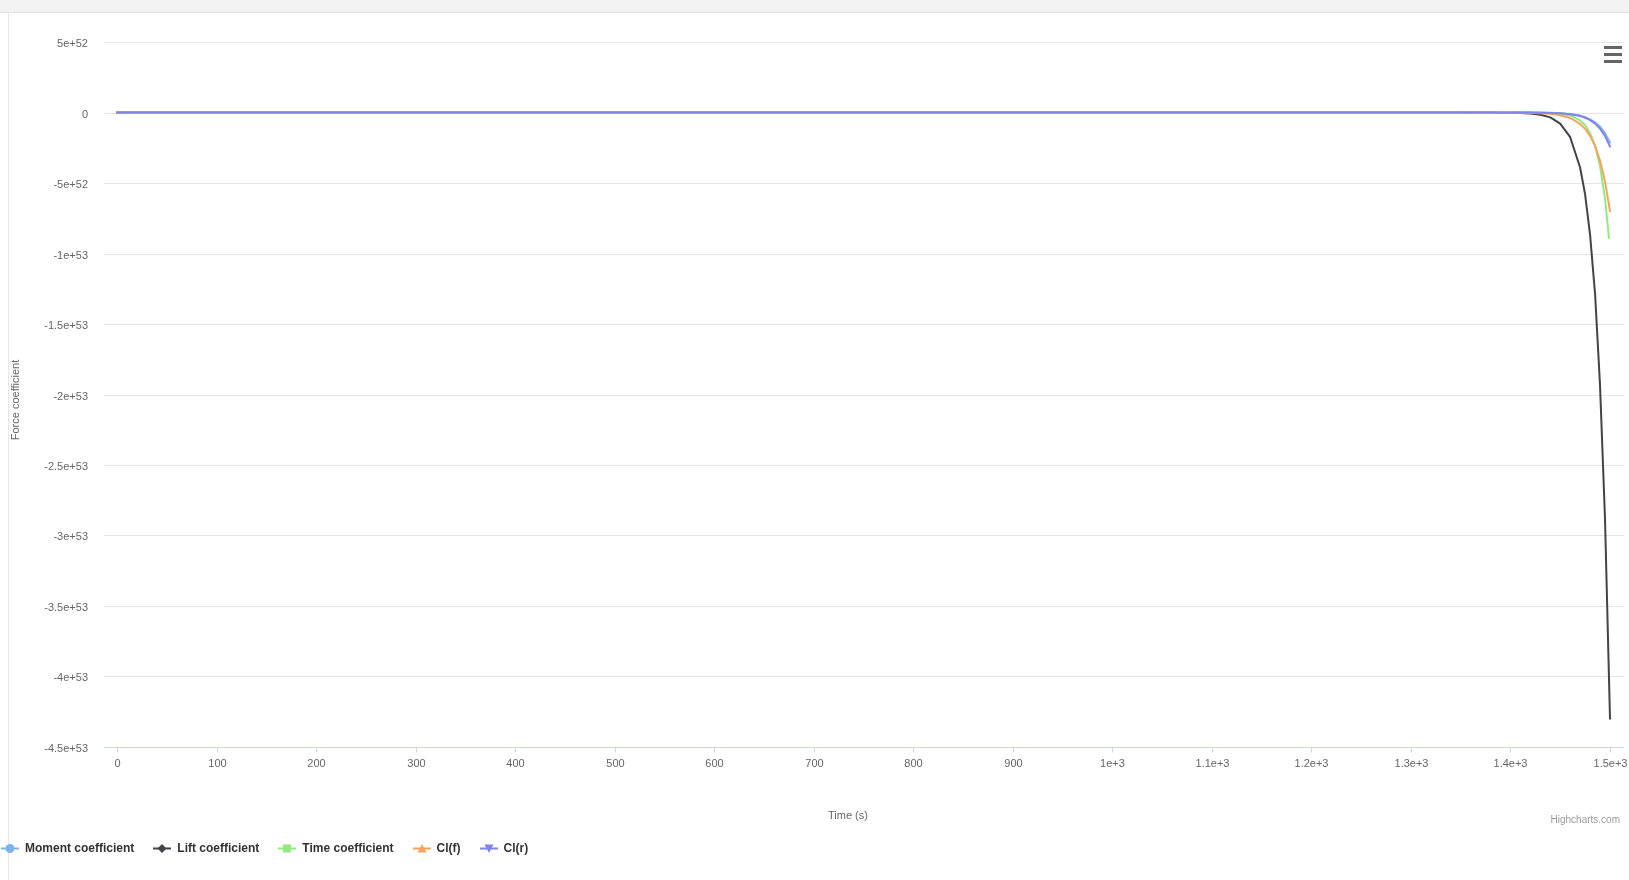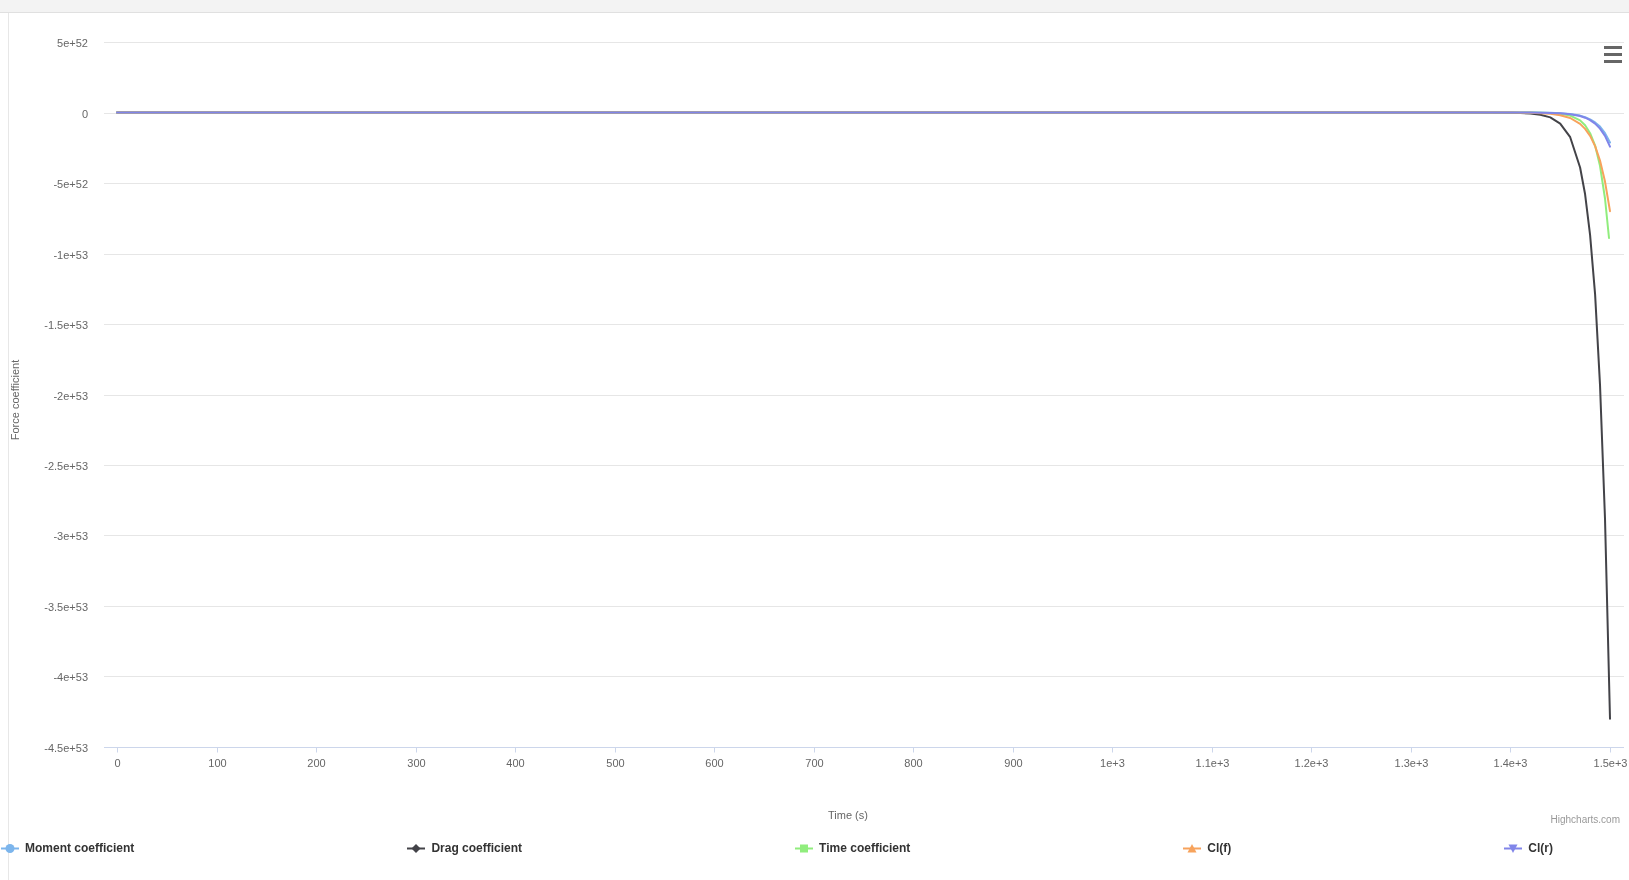--- a/index.html
+++ b/index.html
@@ -21,21 +21,21 @@
   }
   .hamburger{
     position:absolute;left:1604px;top:46px;width:18px;height:18px;
     cursor:pointer;
   }
   .hamburger .bar{
     display:block;width:18px;height:3px;background:#666666;margin-bottom:4px;
   }
   .legend{
     position:absolute;left:0;right:76px;top:839px;height:18px;
-    display:flex;justify-content:space-between;align-items:center;gap:18px;
+    display:flex;justify-content:flex-start;align-items:center;gap:18px;
   }
   .legend-item{
     display:flex;align-items:center;gap:5px;cursor:pointer;
   }
   .legend-item .legend-label{
     font-size:12px;font-weight:bold;color:#333333;white-space:nowrap;
   }
   .credit{
     position:absolute;right:9px;top:814px;
     font-size:10px;color:#999999;cursor:pointer;text-decoration:none;
@@ -134,21 +134,21 @@
         <line x1="1" x2="19" y1="6.5" y2="6.5" stroke="#7cb5ec" stroke-width="2"></line>
         <circle cx="10" cy="6.5" r="4.5" fill="#7cb5ec"></circle>
       </svg>
       <span class="legend-label">Moment coefficient</span>
     </div>
     <div class="legend-item">
       <svg width="20" height="13">
         <line x1="1" x2="19" y1="6.5" y2="6.5" stroke="#434348" stroke-width="2"></line>
         <path d="M10,2 L14.5,6.5 L10,11 L5.5,6.5 Z" fill="#434348"></path>
       </svg>
-      <span class="legend-label">Drag coefficient</span>
+      <span class="legend-label">Lift coefficient</span>
     </div>
     <div class="legend-item">
       <svg width="20" height="13">
         <line x1="1" x2="19" y1="6.5" y2="6.5" stroke="#90ed7d" stroke-width="2"></line>
         <rect x="6" y="2.5" width="8" height="8" fill="#90ed7d"></rect>
       </svg>
       <span class="legend-label">Time coefficient</span>
     </div>
     <div class="legend-item">
       <svg width="20" height="13">

